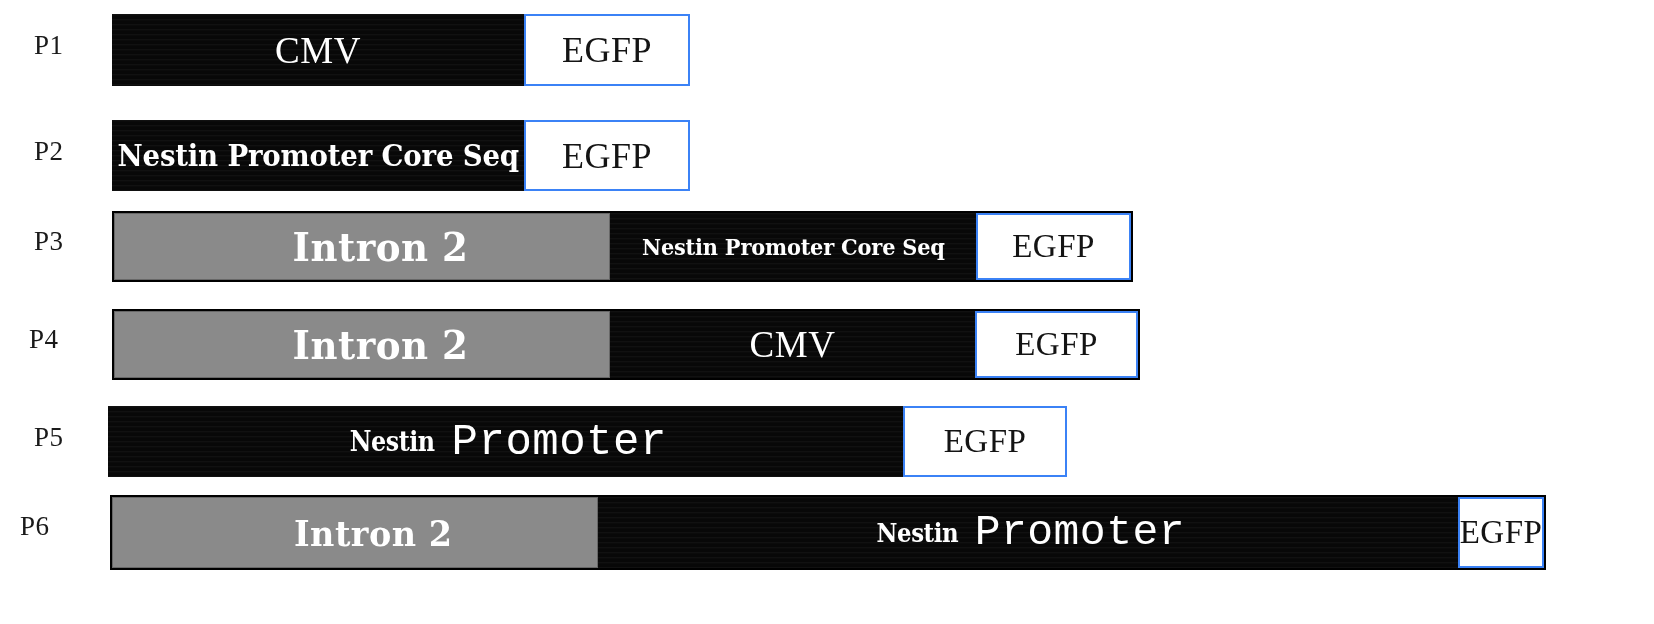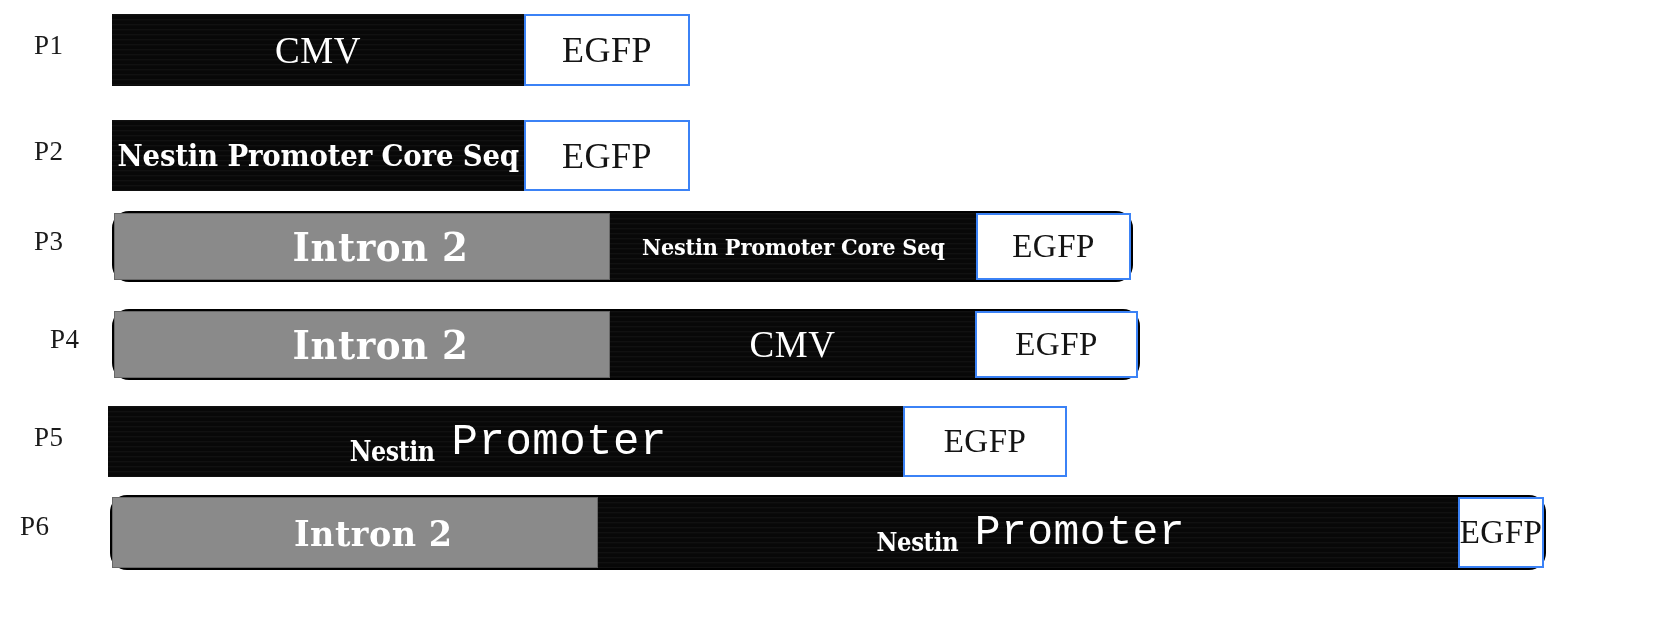--- a/index.html
+++ b/index.html
@@ -30,21 +30,20 @@
     line-height: 1;
     white-space: nowrap;
   }
 
   
   .construct {
     position: absolute;
     display: flex;
     align-items: stretch;
     box-sizing: border-box;
-    border-radius: 17px;
   }
 
   
   .seg {
     position: relative;
     display: flex;
     align-items: center;
     justify-content: center;
     box-sizing: border-box;
     overflow: hidden;
@@ -104,21 +103,21 @@
     letter-spacing: 0.5px;
     transform: scaleX(0.93);
   }
   .lbl-intron-sm {
     font-size: 36px;
   }
 
   
   .mix {
     display: inline-flex;
-    align-items: flex-end;
+    align-items: center;
     white-space: nowrap;
   }
   .mix .small-part {
     font-family: "DejaVu Serif", "Liberation Serif", serif;
     font-weight: 700;
     font-size: 27px;
     transform: scaleX(0.88);
     letter-spacing: -0.5px;
   }
   .mix .big-part {
@@ -182,21 +181,21 @@
     </div>
     <div class="seg seg-dark" style="width:366px;">
       <span class="lbl-bold-cond-sm">Nestin Promoter Core Seq</span>
       <div class="noise" style="top:0;bottom:0;"></div>
     </div>
     <div class="seg seg-light" style="flex:1 1 auto;">
       <span class="lbl-egfp lbl-egfp-sm">EGFP</span>
     </div>
   </div>
 
-  <div class="row-label" style="left:50px; top:326px;">P4</div>
+  <div class="row-label" style="left:29px; top:326px;">P4</div>
 
   <div class="construct" style="left:112px; top:309px; width:1028px; height:71px; border:2px solid #000;">
     <div class="seg seg-gray" style="width:496px;">
       <span class="lbl-intron">Intron 2</span>
     </div>
     <div class="seg seg-dark" style="width:365px;">
       <span class="lbl-serif">CMV</span>
       <div class="noise" style="top:0;bottom:0;"></div>
     </div>
     <div class="seg seg-light" style="flex:1 1 auto;">

